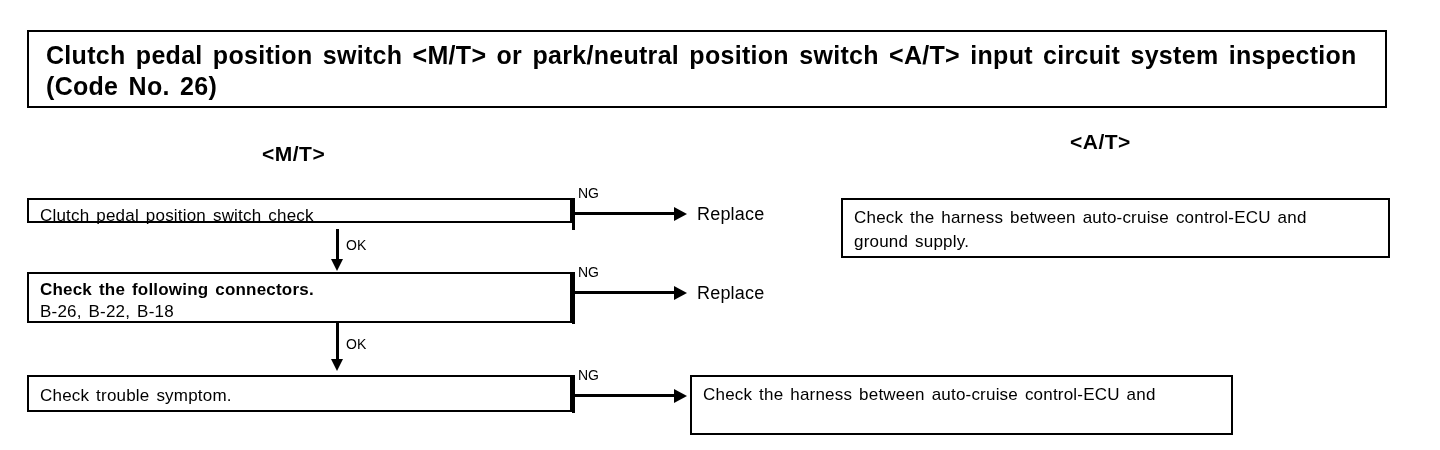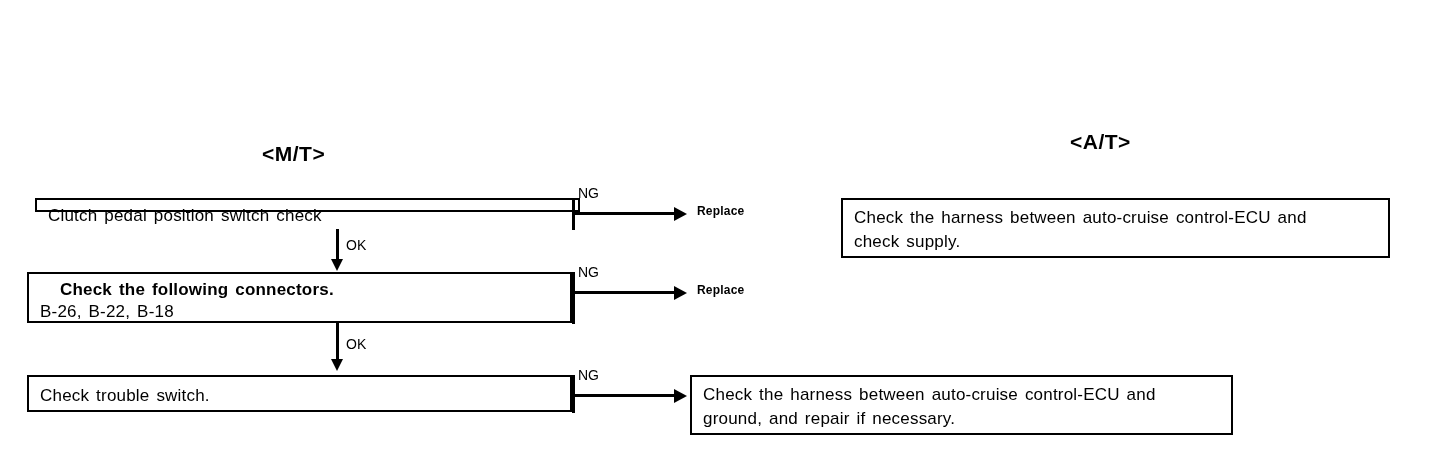--- a/index.html
+++ b/index.html
@@ -65,25 +65,25 @@
     left: 11px;
     font-size: 17px;
     line-height: 1.0;
     white-space: nowrap;
     letter-spacing: 0.2px;
     word-spacing: 2px;
   }
   .fbox .line.bold { font-weight: bold; }
 
   
-  #box-mt-1 { left: 27px;  top: 198px; width: 545px; height: 14px; margin-left: 8px; }
+  #box-mt-1 { left: 27px;  top: 198px; width: 545px; height: 25px; }
   #box-mt-1 .l1 { top: 7px; }
 
   #box-mt-2 { left: 27px;  top: 272px; width: 545px; height: 51px; }
-  #box-mt-2 .l1 { top: 7px; margin-left: 20px; }
+  #box-mt-2 .l1 { top: 7px; }
   #box-mt-2 .l2 { top: 29px; }
 
   #box-mt-3 { left: 27px;  top: 375px; width: 545px; height: 37px; }
   #box-mt-3 .l1 { top: 10px; }
 
   #box-at-1 { left: 841px; top: 198px; width: 549px; height: 60px; }
   #box-at-1 .l1 { top: 9px; }
   #box-at-1 .l2 { top: 33px; }
 
   #box-at-2 { left: 690px; top: 375px; width: 543px; height: 60px; }
@@ -122,33 +122,36 @@
   .branch-label {
     position: absolute;
     font-size: 14px;
     line-height: 1;
     white-space: nowrap;
   }
 
   
   .terminal-text {
     position: absolute;
-    font-size: 12px;
-    font-weight: bold;
+    font-size: 18px;
+    font-weight: normal;
     line-height: 1;
     white-space: nowrap;
     letter-spacing: 0.2px;
     text-align: right;
   }
 </style>
 </head>
 <body>
 
 <div id="page">
 
+  <div class="title-box">
+    <div class="title-text">Clutch pedal position switch &lt;M/T&gt; or park/neutral position switch &lt;A/T&gt; input circuit system inspection (Code No. 26)</div>
+  </div>
 
   <div class="section-head mt">&lt;M/T&gt;</div>
   <div class="section-head at">&lt;A/T&gt;</div>
 
   <div class="fbox" id="box-mt-1">
     <div class="line l1">Clutch pedal position switch check</div>
   </div>
 
   <div class="vline" style="left:572px; top:198px; height:32px;"></div>
   <div class="hline" style="left:572px; top:212px; width:106px;"></div>
@@ -169,31 +172,30 @@
   <div class="hline" style="left:572px; top:291px; width:106px;"></div>
   <div class="arrow-right" style="left:674px; top:286px;"></div>
   <div class="branch-label" style="left:578px; top:265px;">NG</div>
   <div class="terminal-text" style="left:697px; top:284px;">Replace</div>
 
   <div class="vline" style="left:336px; top:323px; height:38px;"></div>
   <div class="arrow-down" style="left:331px; top:359px;"></div>
   <div class="branch-label" style="left:346px; top:337px;">OK</div>
 
   <div class="fbox" id="box-mt-3">
-    <div class="line l1">Check trouble switch.</div>
+    <div class="line l1">Check trouble symptom.</div>
   </div>
 
   <div class="vline" style="left:572px; top:375px; height:38px;"></div>
   <div class="hline" style="left:572px; top:394px; width:105px;"></div>
   <div class="arrow-right" style="left:674px; top:389px;"></div>
   <div class="branch-label" style="left:578px; top:368px;">NG</div>
 
   <div class="fbox" id="box-at-1">
     <div class="line l1">Check the harness between auto-cruise control-ECU and</div>
-    <div class="line l2">check supply.</div>
+    <div class="line l2">ground supply.</div>
   </div>
 
   <div class="fbox" id="box-at-2">
     <div class="line l1">Check the harness between auto-cruise control-ECU and</div>
-    <div class="line l2">ground, and repair if necessary.</div>
   </div>
 
 </div>
 
 </body></html>

